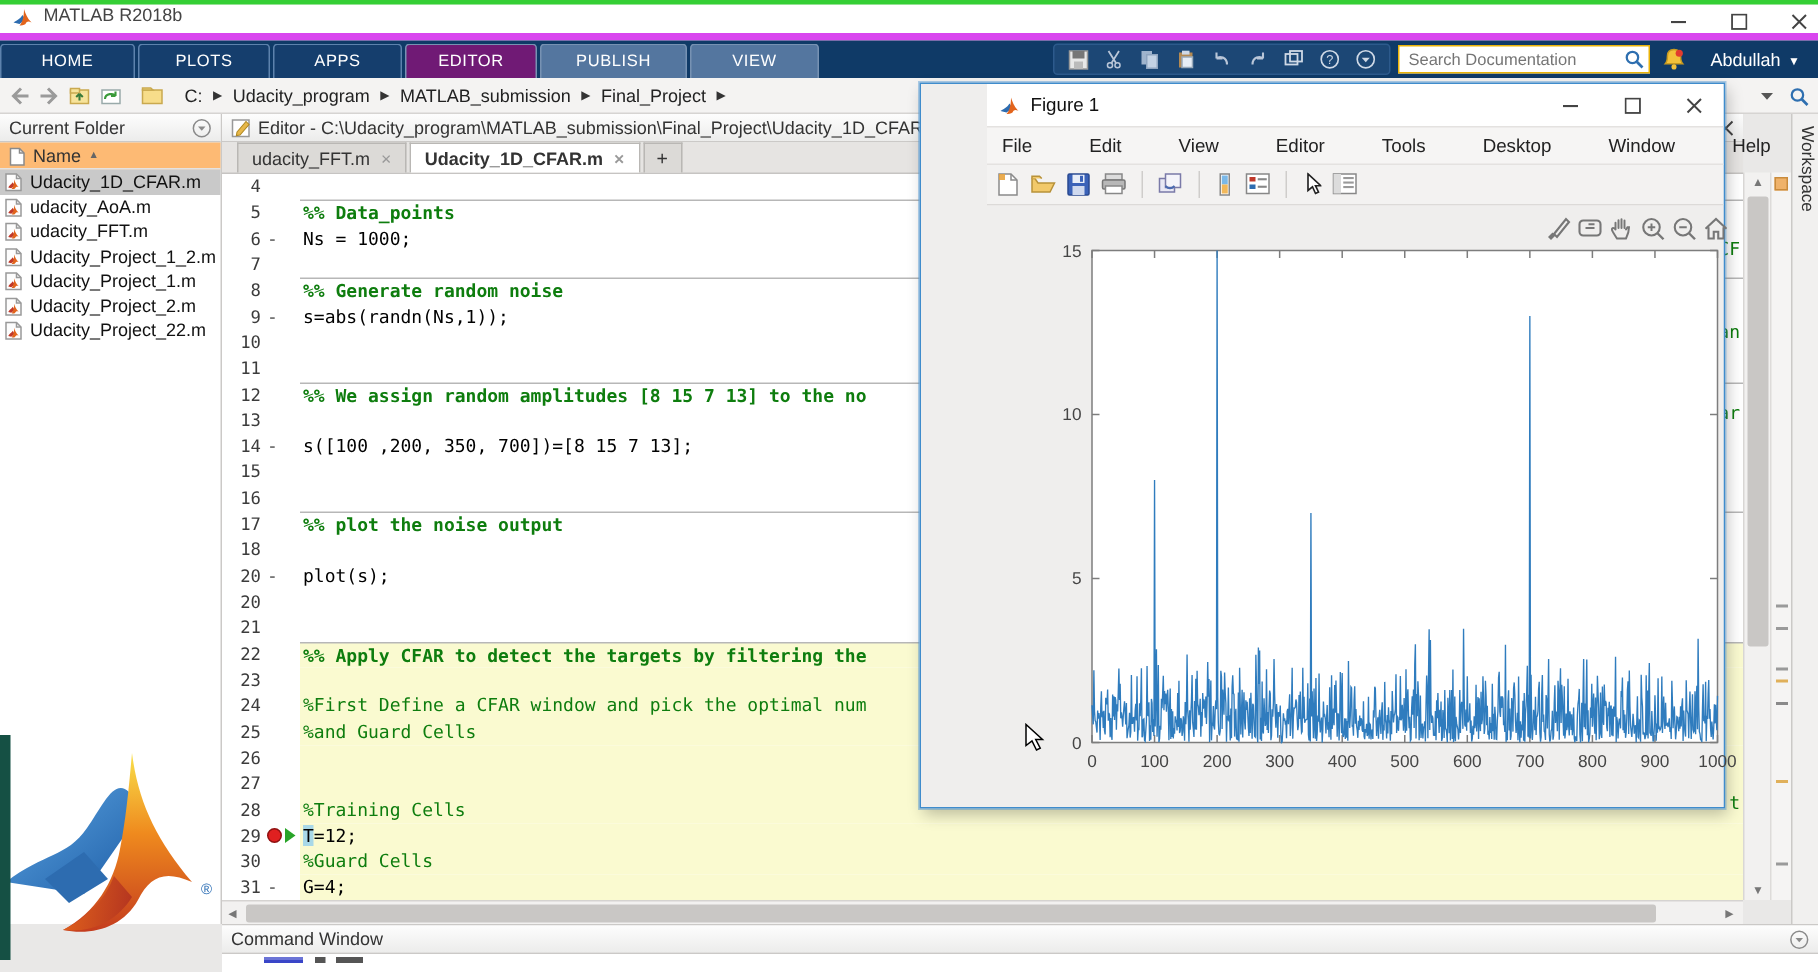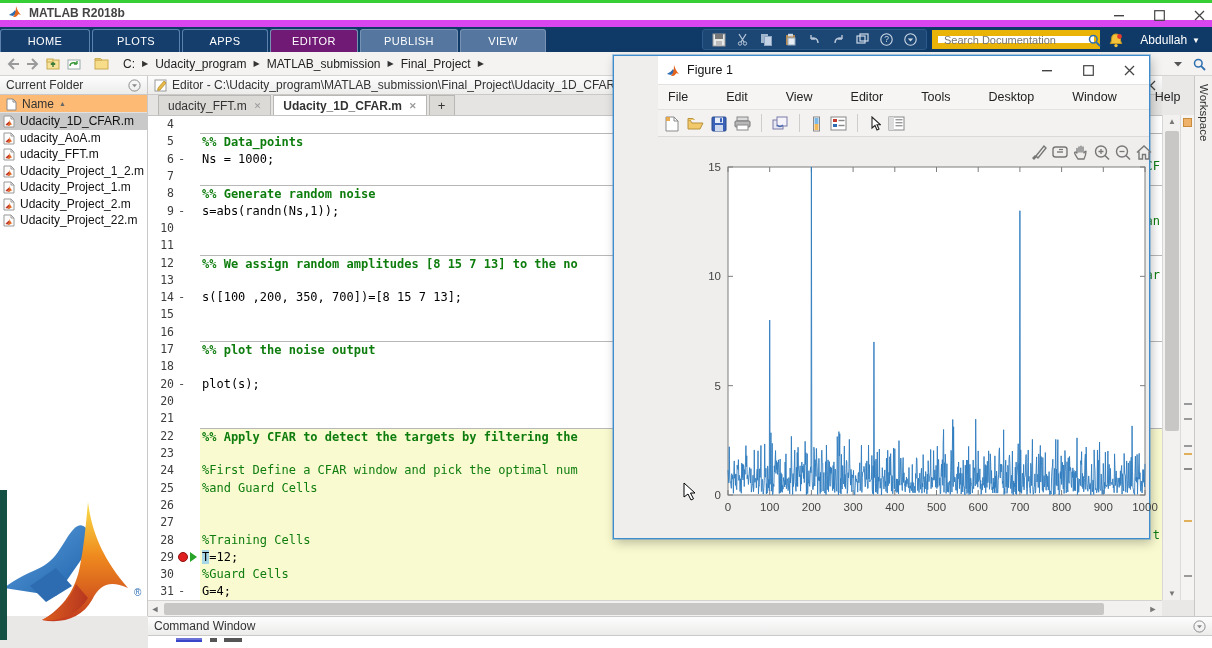--- a/index.html
+++ b/index.html
@@ -5,36 +5,36 @@
   html,body{margin:0;padding:0;background:#888;}
   *{box-sizing:border-box;}
   .screen{position:relative;width:1212px;height:648px;background:#e9e8e7;overflow:hidden;
           font-family:"Liberation Sans",sans-serif;-webkit-font-smoothing:antialiased;}
   
   .top-green{position:absolute;left:0;top:0;width:1212px;height:3px;background:#35cf35;z-index:60;}
   .left-dark{position:absolute;left:0;top:490px;width:7px;height:150px;background:#155044;z-index:55;}
 
   
   .titlebar{position:absolute;left:0;top:3px;width:1212px;height:24px;background:#ffffff;
-            display:flex;align-items:flex-end;padding:0 8px;border-bottom:7px solid #d946ef;font-weight:bold;}
+            display:flex;align-items:flex-start;padding:0 8px;border-bottom:5px solid #d946ef;}
   .titlebar .t-title{font-size:12px;color:#444;margin-left:7px;}
   .win-controls{position:absolute;right:6px;top:0;height:24px;display:flex;align-items:center;gap:26px;color:#555;}
   .win-controls span{width:14px;text-align:center;cursor:default;}
 
   
   .ribbon{position:absolute;left:0;top:27px;width:1212px;height:25px;background:#0f3a67;display:flex;align-items:flex-end;}
   .rtab{height:23px;margin-right:2px;display:flex;align-items:center;justify-content:center;
         font-size:11px;color:#ffffff;letter-spacing:.4px;border-radius:3px 3px 0 0;}
   .rtab.dark{background:#153e6d;border:1px solid #5d82ad;border-bottom:none;}
   .rtab.light{background:#54769f;border:1px solid #7792b3;border-bottom:none;}
   .rtab.active{background:#701a75;}
   .qa-bar{position:absolute;right:285px;top:2px;height:21px;display:flex;align-items:center;gap:9px;
           background:#1c4775;border:1px solid #2d5a8c;border-radius:3px;padding:0 8px;}
   .qa-bar .qaicon{display:flex;align-items:center;justify-content:center;width:15px;height:15px;}
-  .searchbox{position:absolute;right:112px;top:3px;width:168px;height:19px;background:#fff;border:6px solid #eab308;
+  .searchbox{position:absolute;right:112px;top:3px;width:168px;height:19px;background:#fff;border:1px solid #eab308;
              display:flex;align-items:center;padding:0 4px;}
   .searchbox input{flex:1;border:none;outline:none;font-size:11px;color:#555;font-family:"Liberation Sans",sans-serif;background:transparent;}
   .bell{position:absolute;right:88px;top:4px;width:16px;height:16px;}
   .user-area{position:absolute;right:12px;top:6px;color:#fff;font-size:12px;display:flex;align-items:center;gap:5px;}
   .user-area .caret{font-size:8px;}
 
   
   .addressbar{position:absolute;left:0;top:52px;width:1212px;height:24px;background:#f4f3f2;border-bottom:1px solid #d6d4d2;
               display:flex;align-items:center;padding:0 6px;font-size:12px;color:#222;}
   .nav-ic{margin-right:6px;display:flex;align-items:center;}

